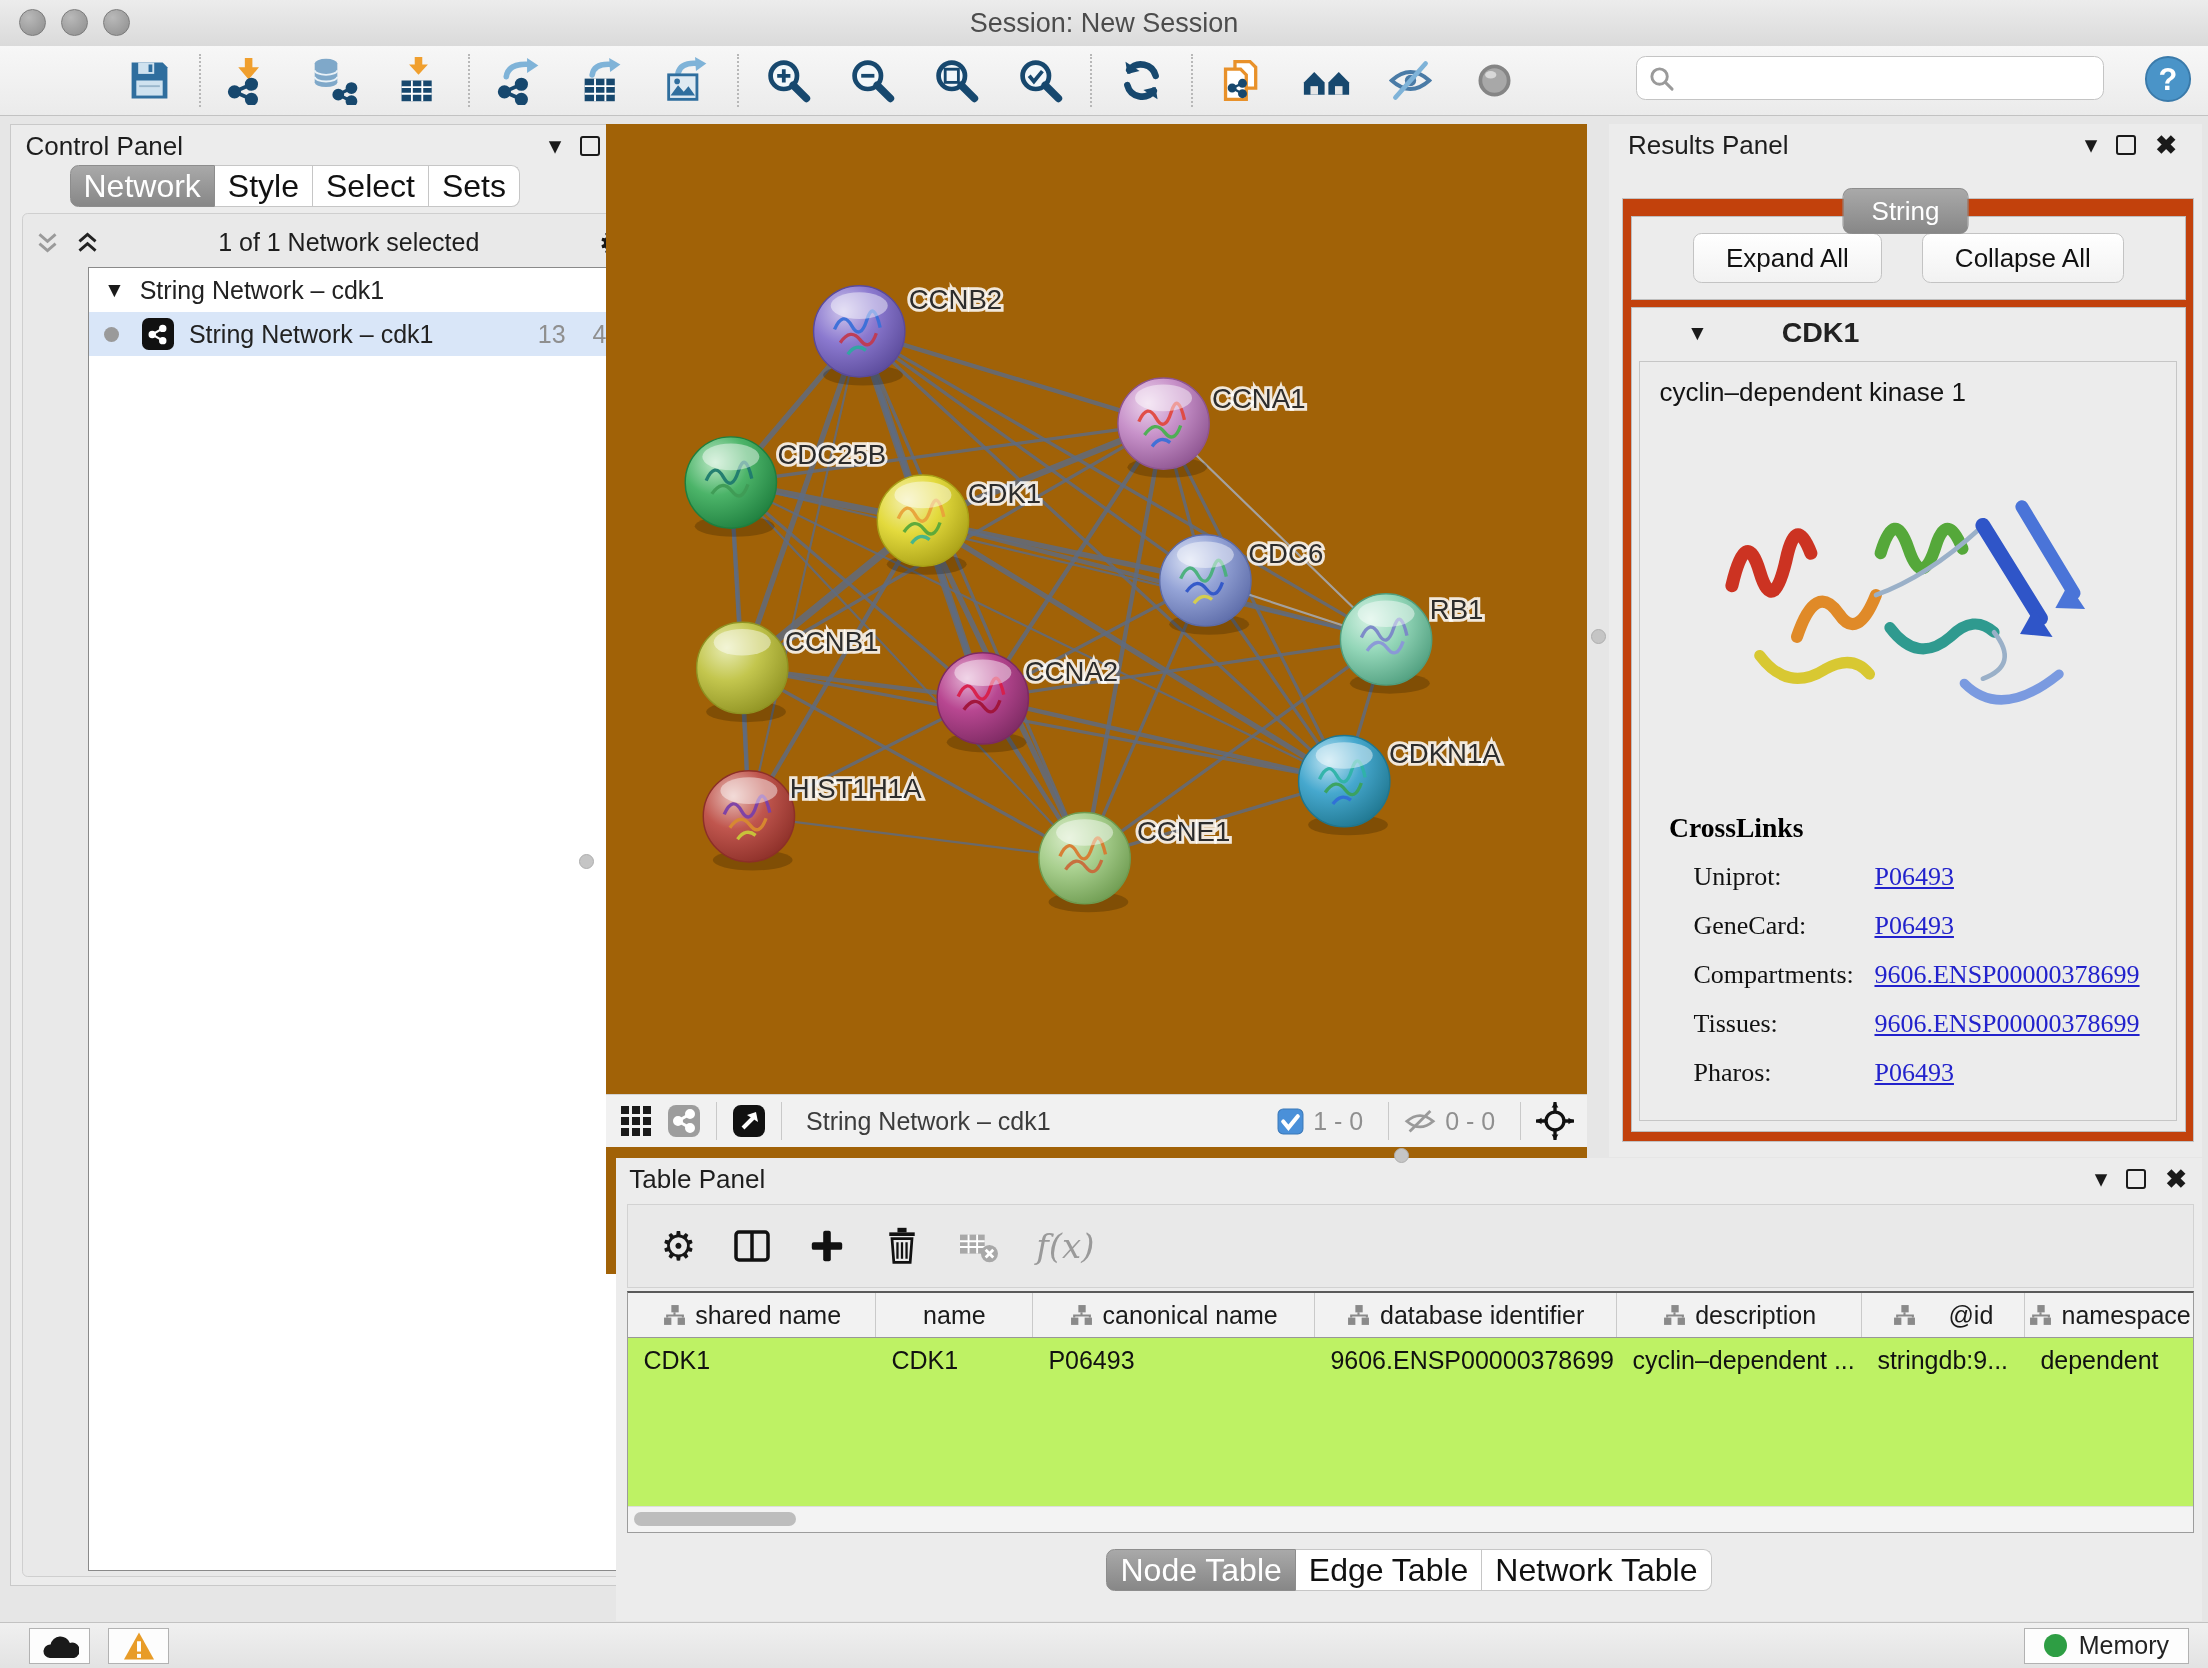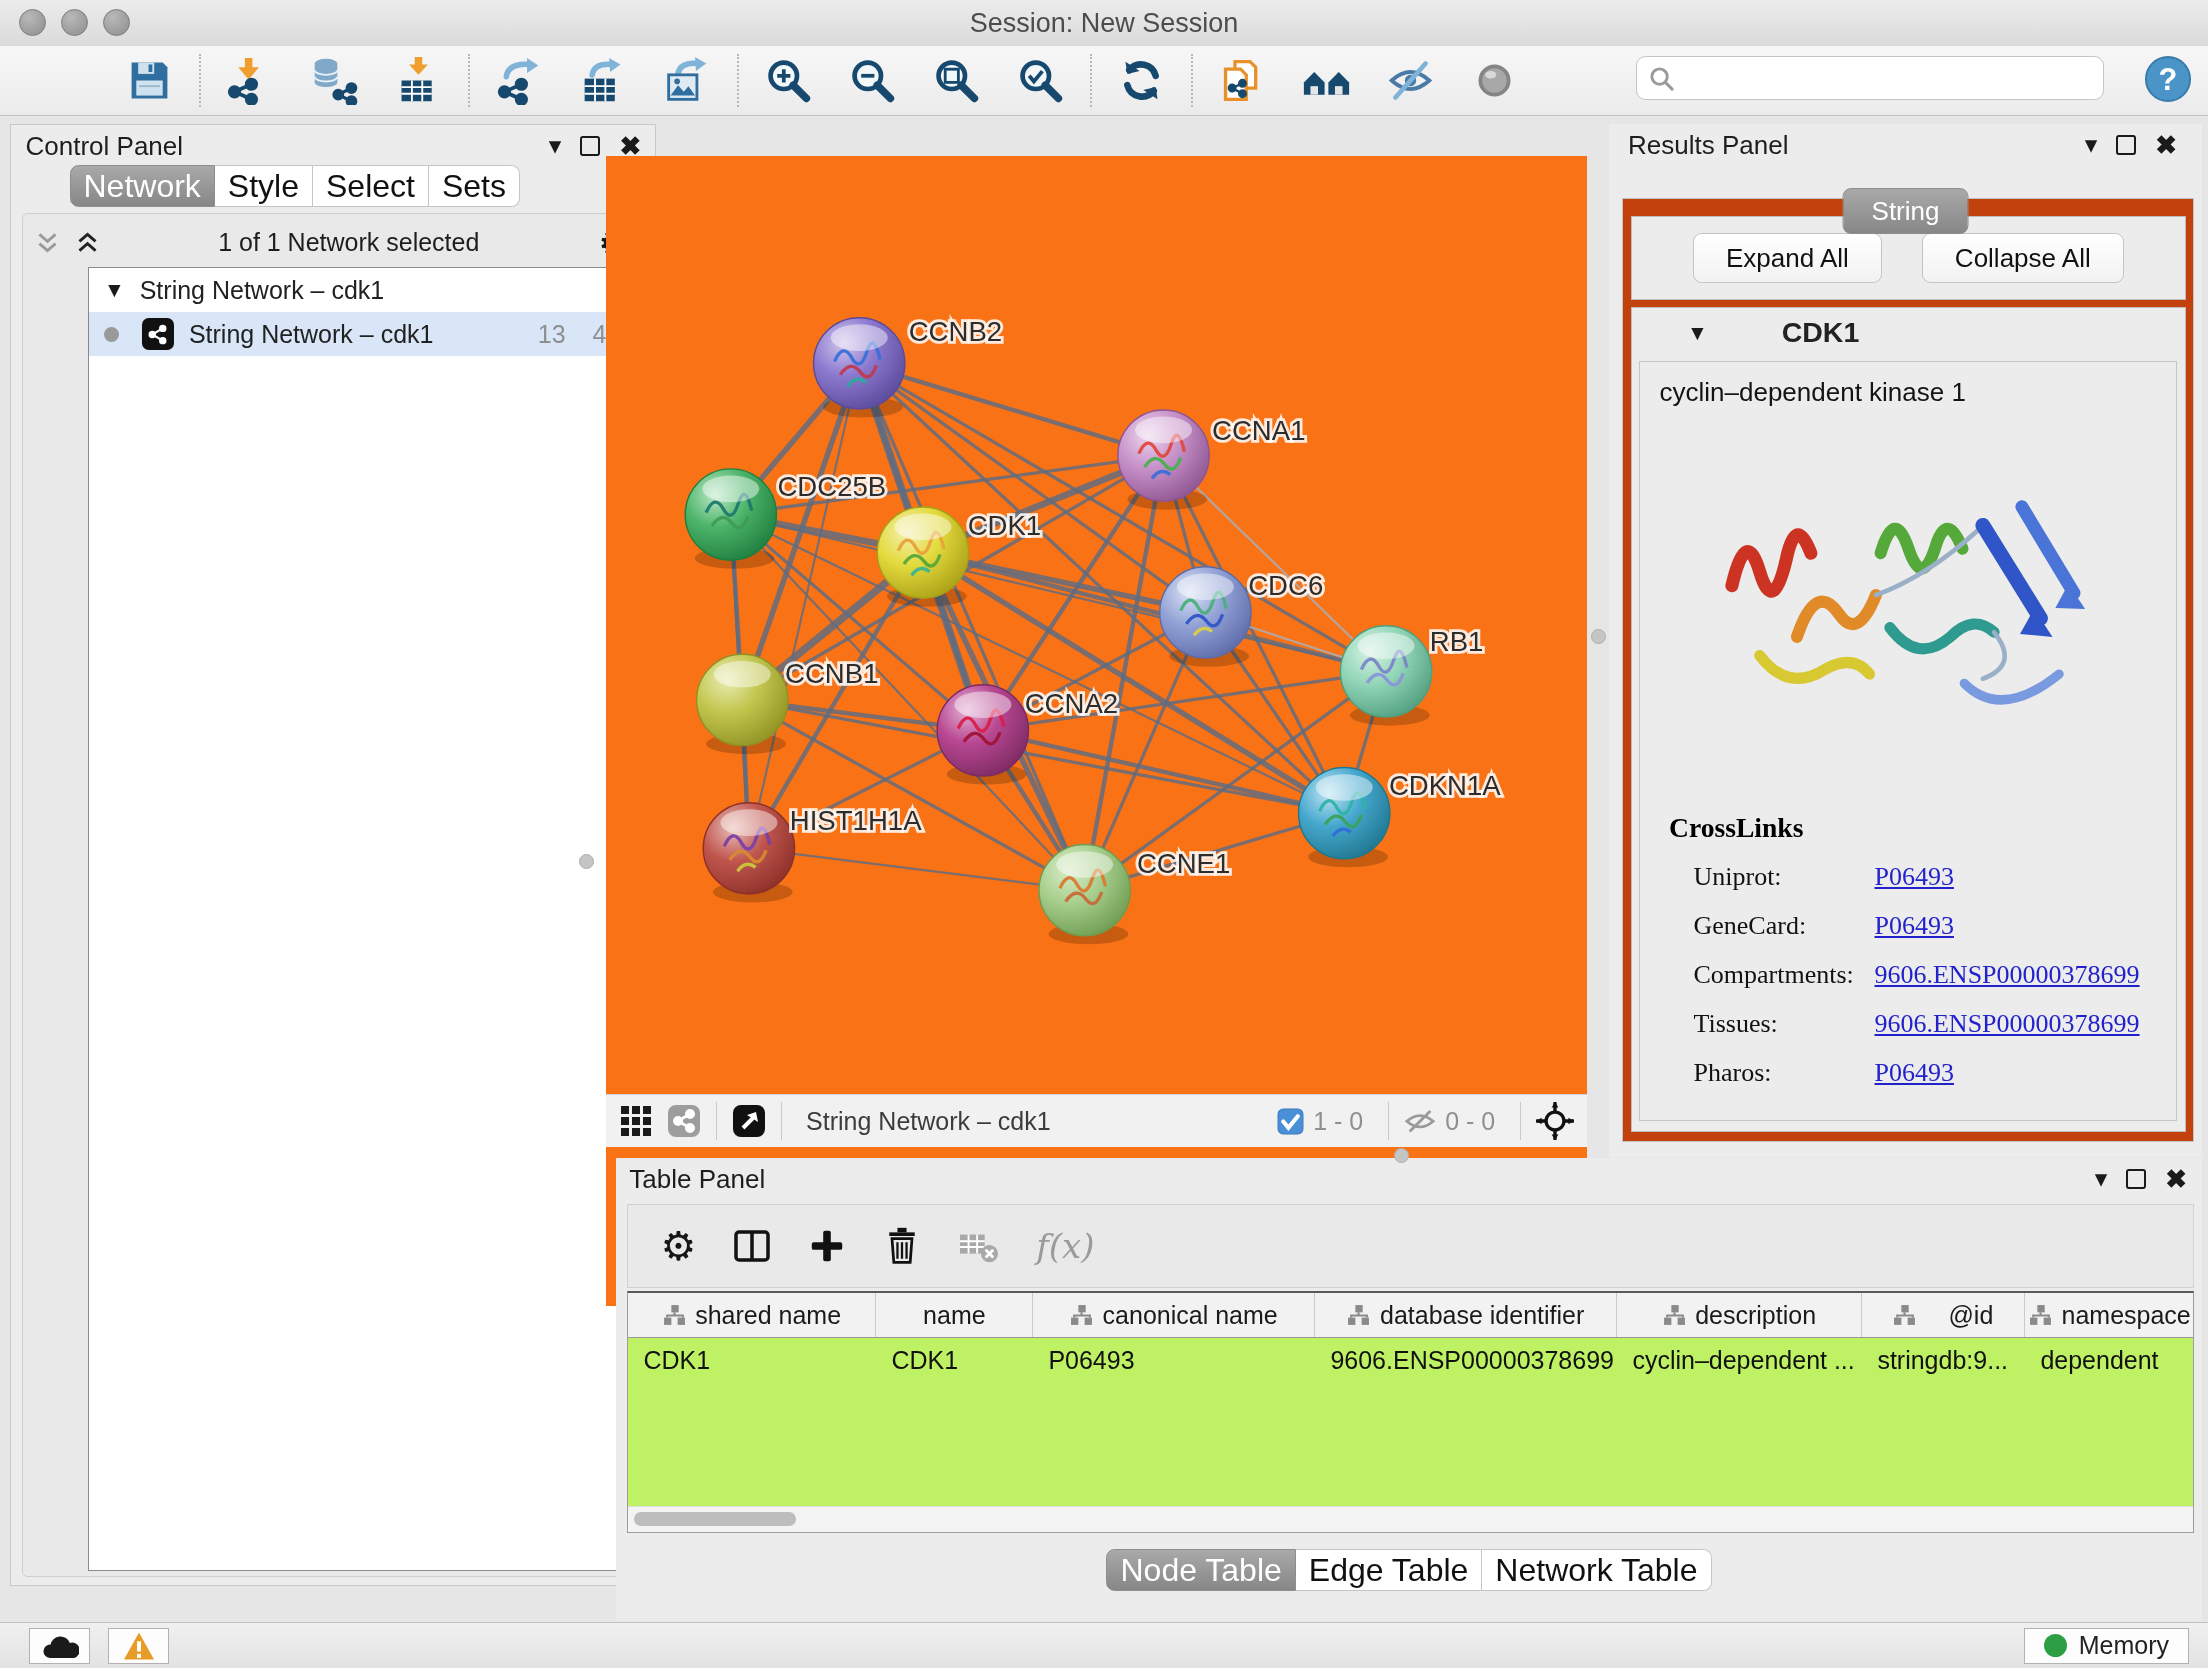--- a/index.html
+++ b/index.html
@@ -34,21 +34,21 @@
   .cp-summary{flex:1;text-align:center;font-size:25px;color:#1d1d1d;}
   .cp-list{position:absolute;left:65px;right:5.7px;top:53px;bottom:5.7px;background:#fff;border:1.9px solid #8a8a8a;box-sizing:border-box;}
   .tree-row{height:44px;display:flex;align-items:center;padding:0 15px;font-size:25px;}
   .tree-row.selected{background:#d9e6f8;}
   .tree-count{margin-left:auto;color:#8f8f8f;}
   .tree-num{color:#8f8f8f;margin-left:27px;}
   .tri{font-size:21px;color:#1a1a1a;margin-right:15px;}
   .dotmark{width:15px;height:15px;border-radius:50%;background:#9a9a9a;margin-right:23px;flex:0 0 auto;}
   .sharebox{width:32px;height:32px;border-radius:6.7px;background:#111;display:flex;align-items:center;justify-content:center;margin-right:15px;flex:0 0 auto;}
   
-  .net-canvas{position:absolute;left:606px;top:124px;width:981px;height:1150px;background:#f97316;margin-top:32px;}
+  .net-canvas{position:absolute;left:606px;top:124px;width:981px;height:1150px;background:#a16207;}
   .nlabel{font-family:"Liberation Sans",sans-serif;font-size:29px;fill:#2c2c2c;paint-order:stroke;stroke:#ffffff;stroke-width:6px;stroke-opacity:.85;}
   .net-bar{position:absolute;left:606px;top:1094px;width:981px;height:53px;background:#f1f1f1;border-top:1px solid #d2d2d2;display:flex;align-items:center;box-sizing:border-box;padding:0 13.3px;}
   .nb-sep{width:0;height:38px;border-left:1px solid #c9c9c9;margin:0 15px;}
   .nb-label{font-size:25px;color:#3c3c3c;margin-left:9.5px;}
   .nb-count{font-size:25px;color:#8f8f8f;margin:0 9.5px;}
   
   .results-panel{position:absolute;left:1609px;top:124px;width:593px;height:1033px;background:#ececec;}
   .rp-title{position:absolute;left:19px;top:5.7px;font-size:26px;color:#1d1d1d;}
   .rp-headic{position:absolute;right:25px;top:7.6px;}
   .string-tab{position:absolute;left:50%;transform:translateX(-50%);top:38px;z-index:3;background:linear-gradient(#a9a9a9,#878787);color:#fff;font-size:26px;padding:6.7px 28.5px;border:1px solid #8d8d8d;border-radius:8.6px;margin-top:26px;}

